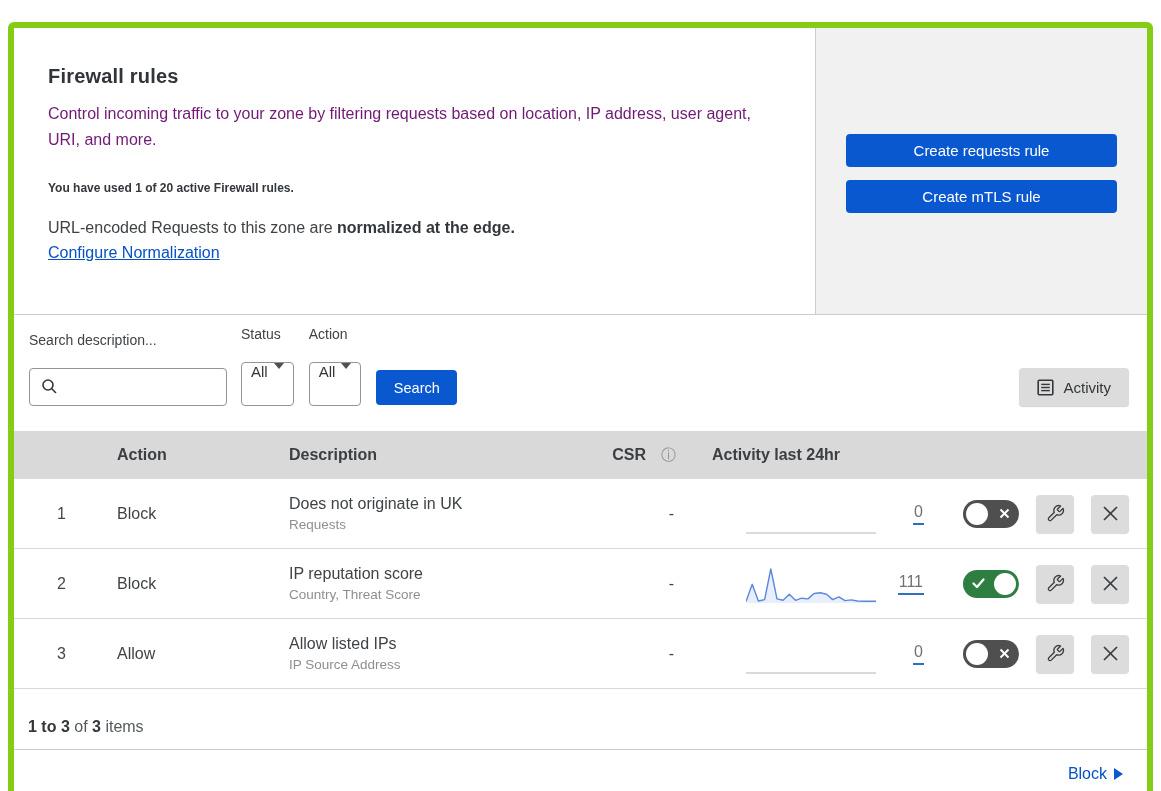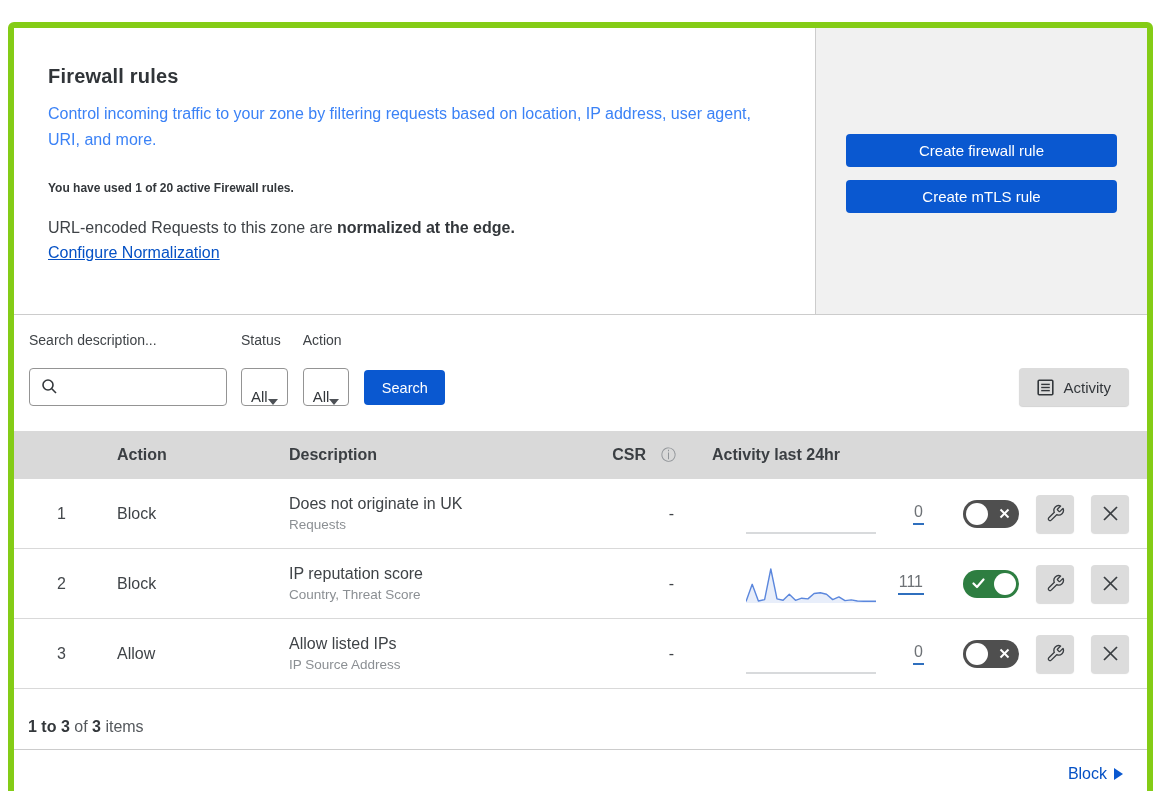--- a/index.html
+++ b/index.html
@@ -20,21 +20,21 @@
     overflow: hidden;
   }
   
   .top { display: flex; height: 287px; border-bottom: 1px solid #ccc; flex: none; }
   .top-left {
     width: 802px; flex: none; background: #fff;
     border-right: 1px solid #ccc;
     padding: 37px 40px 0 34px;
   }
   .page-title { font-size: 20px; font-weight: 700; color: #313539; letter-spacing: .2px; }
-  .page-desc { font-size: 16px; line-height: 1.62; color: #3b82f6; margin-top: 13px; max-width: 745px; }
+  .page-desc { font-size: 16px; line-height: 1.62; color: #701a75; margin-top: 13px; max-width: 745px; }
   .usage-line { font-size: 12px; font-weight: 700; color: #33373b; margin-top: 28px; }
   .norm-line { font-size: 16px; color: #3f4347; margin-top: 24px; }
   .norm-line b { color: #33373b; }
   .config-link {
     display: inline-block; margin-top: 7px; font-size: 16px;
     color: #0551c5; text-decoration: underline; cursor: pointer;
   }
   .top-right {
     flex: 1; background: #f1f1f1;
     display: flex; flex-direction: column; align-items: center;
@@ -56,24 +56,24 @@
   .flabel { font-size: 14px; color: #3f4347; margin-bottom: 20px; }
   .search-wrap { position: relative; width: 198px; }
   .search-wrap svg { position: absolute; left: 12px; top: 10px; }
   .search-input {
     width: 198px; height: 38px;
     border: 1px solid #949494; border-radius: 4px;
     padding: 0 10px 0 36px; font-family: inherit; font-size: 15px;
     background: #fff;
   }
   .dropdown {
-    height: 38px; min-width: 46px;
+    height: 44px; min-width: 46px;
     border: 1px solid #949494; border-radius: 4px;
-    background: #fff; display: flex; align-items: flex-end;
-    padding: 0 9px; font-size: 15px; color: #33373b;
+    background: #fff; display: flex; align-items: flex-start;
+    padding: 0 9px; gap: 6px; font-size: 15px; color: #33373b;
     cursor: pointer;
   }
   .caret { width: 0; height: 0; border-left: 5px solid transparent; border-right: 5px solid transparent; border-top: 6px solid #4d5156; }
   .gap14 { width: 14px; flex: none; }
   .gap12 { width: 15px; flex: none; }
   .btn-search {
     margin-left: 15px; width: 81px; height: 35px; margin-bottom: 1px;
     background: #0a58d0; color: #fff; border: none; border-radius: 4px;
     font-family: inherit; font-size: 14.5px; cursor: pointer;
   }
@@ -153,21 +153,21 @@
 
   <div class="top">
     <div class="top-left">
       <div class="page-title">Firewall rules</div>
       <div class="page-desc">Control incoming traffic to your zone by filtering requests based on location, IP address, user agent, URI, and more.</div>
       <div class="usage-line">You have used 1 of 20 active Firewall rules.</div>
       <div class="norm-line"><span>URL-encoded Requests to this zone are </span><b>normalized at the edge.</b></div>
       <a class="config-link">Configure Normalization</a>
     </div>
     <div class="top-right">
-      <button class="btn-primary">Create firewall rule</button>
+      <button class="btn-primary">Create requests rule</button>
       <button class="btn-primary">Create mTLS rule</button>
     </div>
   </div>
 
   <div class="filterbar">
     <div class="fgroup">
       <div class="flabel">Search description...</div>
       <div class="search-wrap">
         <svg width="17" height="17" viewBox="0 0 17 17">
             <circle cx="7" cy="7" r="5" fill="none" stroke="#33373b" stroke-width="1.6"></circle>

